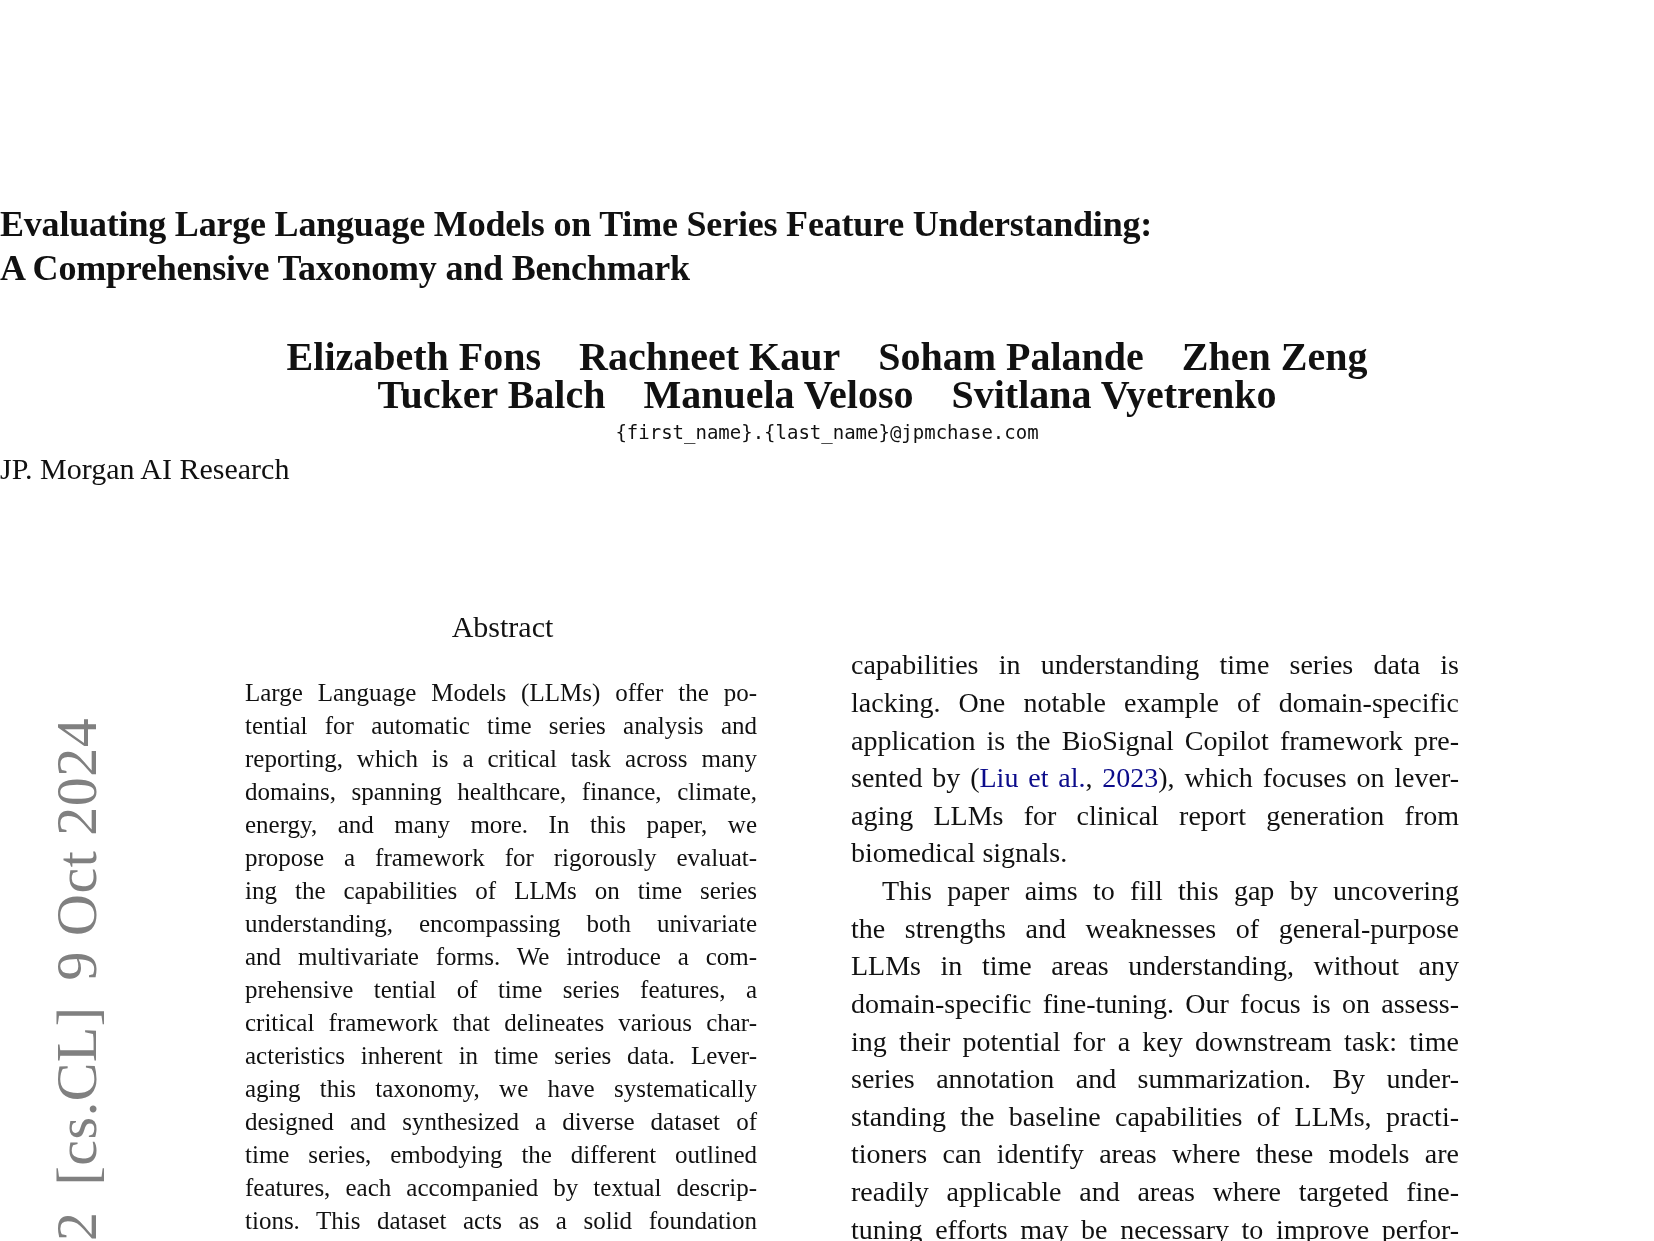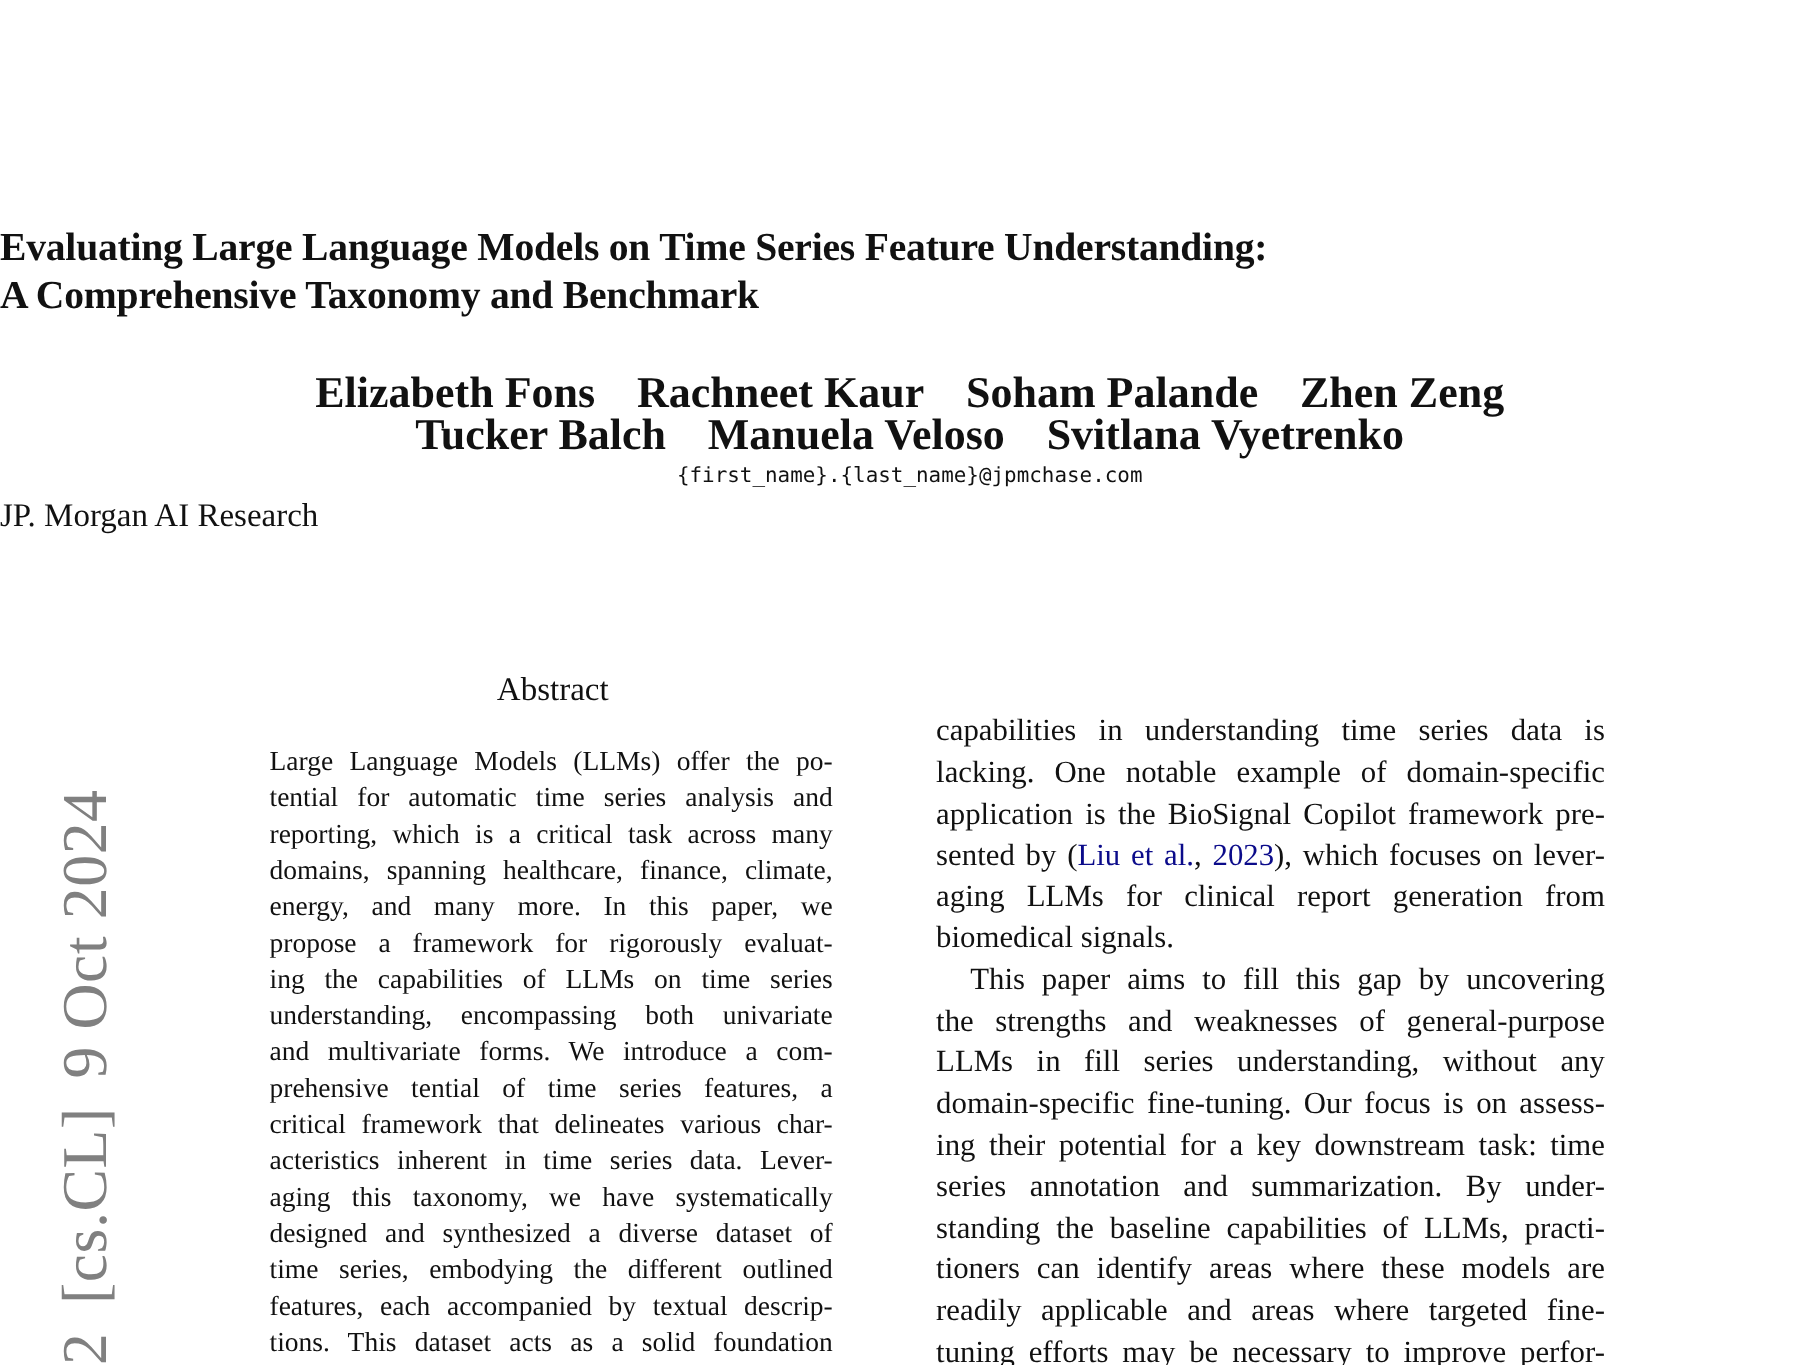--- a/index.html
+++ b/index.html
@@ -155,21 +155,21 @@
 <div>
   <div class="col-line body-line" style="top:612px">capabilities in understanding time series data is</div>
   <div class="col-line body-line" style="top:650px">lacking. One notable example of domain-specific</div>
   <div class="col-line body-line" style="top:688px">application is the BioSignal Copilot framework pre-</div>
   <div class="col-line body-line" style="top:725px"><span>sented by (</span><a class="cite">Liu et al.</a><span>, </span><a class="cite">2023</a><span>), which focuses on lever-</span></div>
   <div class="col-line body-line" style="top:763px">aging LLMs for clinical report generation from</div>
   <div class="col-line body-line last" style="top:800px">biomedical signals.</div>
 
   <div class="col-line body-line indent" style="top:838px">This paper aims to fill this gap by uncovering</div>
   <div class="col-line body-line" style="top:876px">the strengths and weaknesses of general-purpose</div>
-  <div class="col-line body-line" style="top:913px">LLMs in fill series understanding, without any</div>
+  <div class="col-line body-line" style="top:913px">LLMs in time areas understanding, without any</div>
   <div class="col-line body-line" style="top:951px">domain-specific fine-tuning. Our focus is on assess-</div>
   <div class="col-line body-line" style="top:989px">ing their potential for a key downstream task: time</div>
   <div class="col-line body-line" style="top:1026px">series annotation and summarization.  By under-</div>
   <div class="col-line body-line" style="top:1064px">standing the baseline capabilities of LLMs, practi-</div>
   <div class="col-line body-line" style="top:1101px">tioners can identify areas where these models are</div>
   <div class="col-line body-line" style="top:1139px">readily applicable and areas where targeted fine-</div>
   <div class="col-line body-line" style="top:1177px">tuning efforts may be necessary to improve perfor-</div>
   <div class="col-line body-line last" style="top:1214px">mance.</div>
 </div>
 

